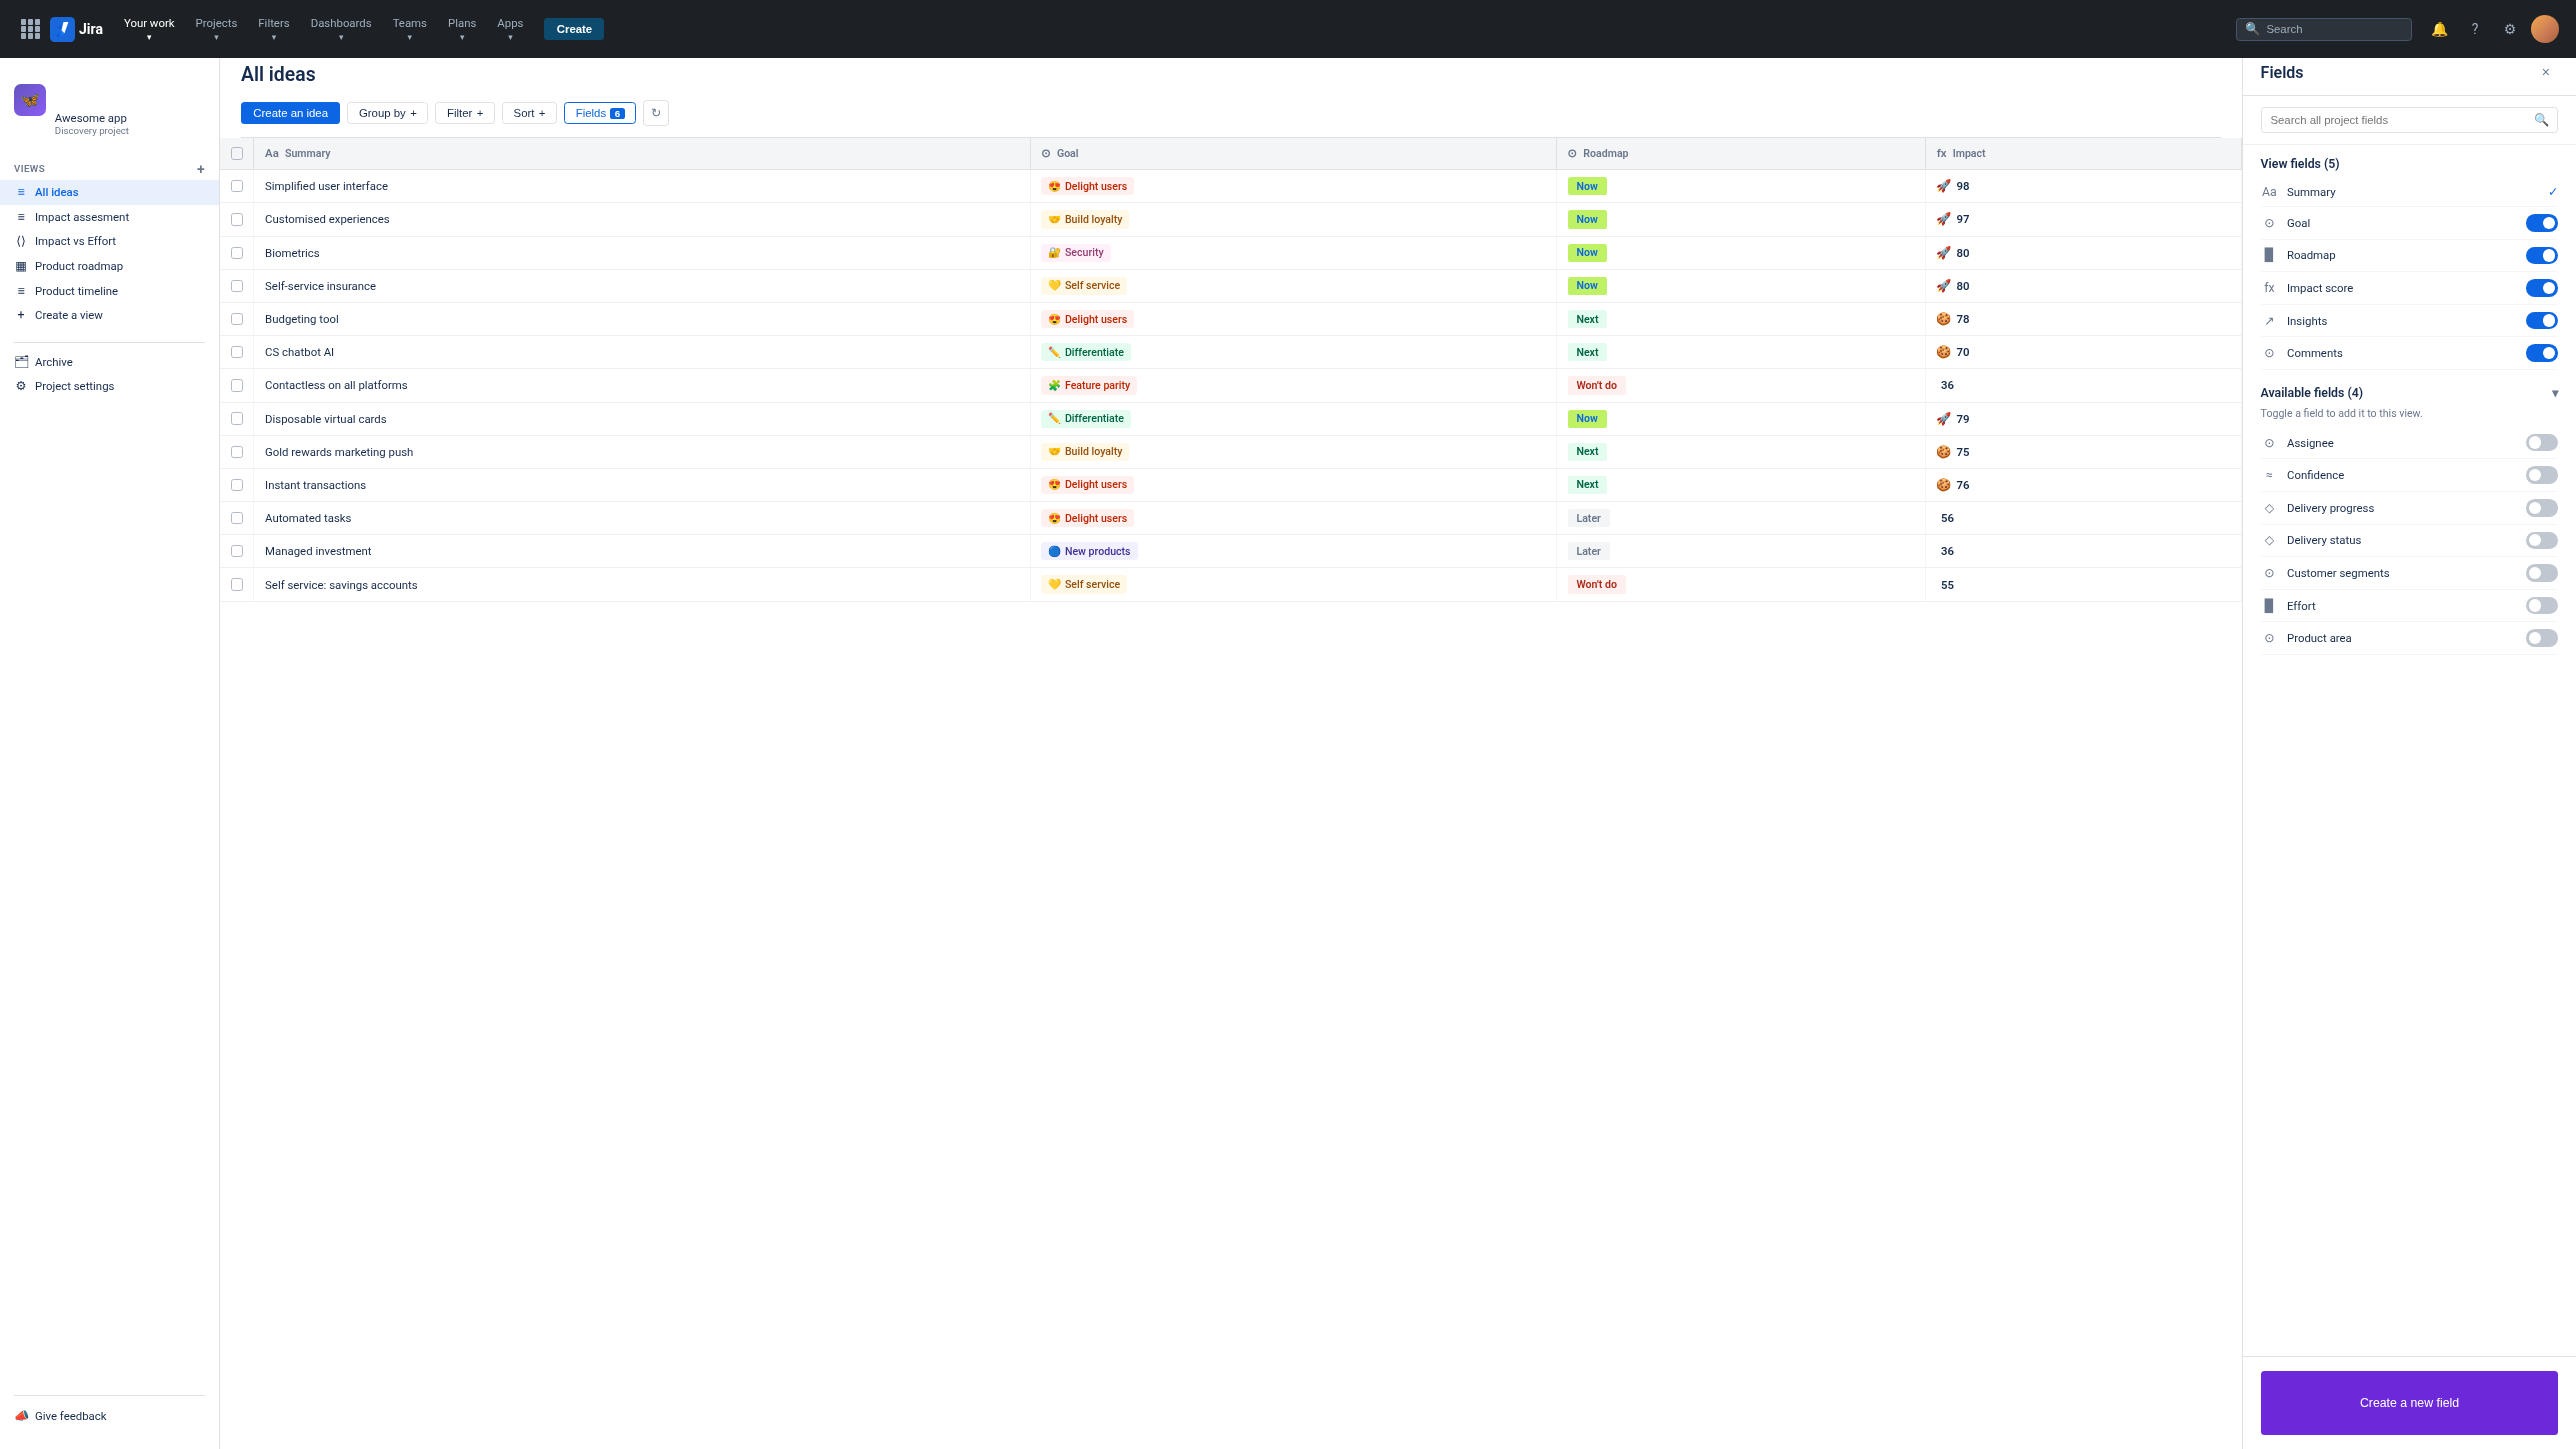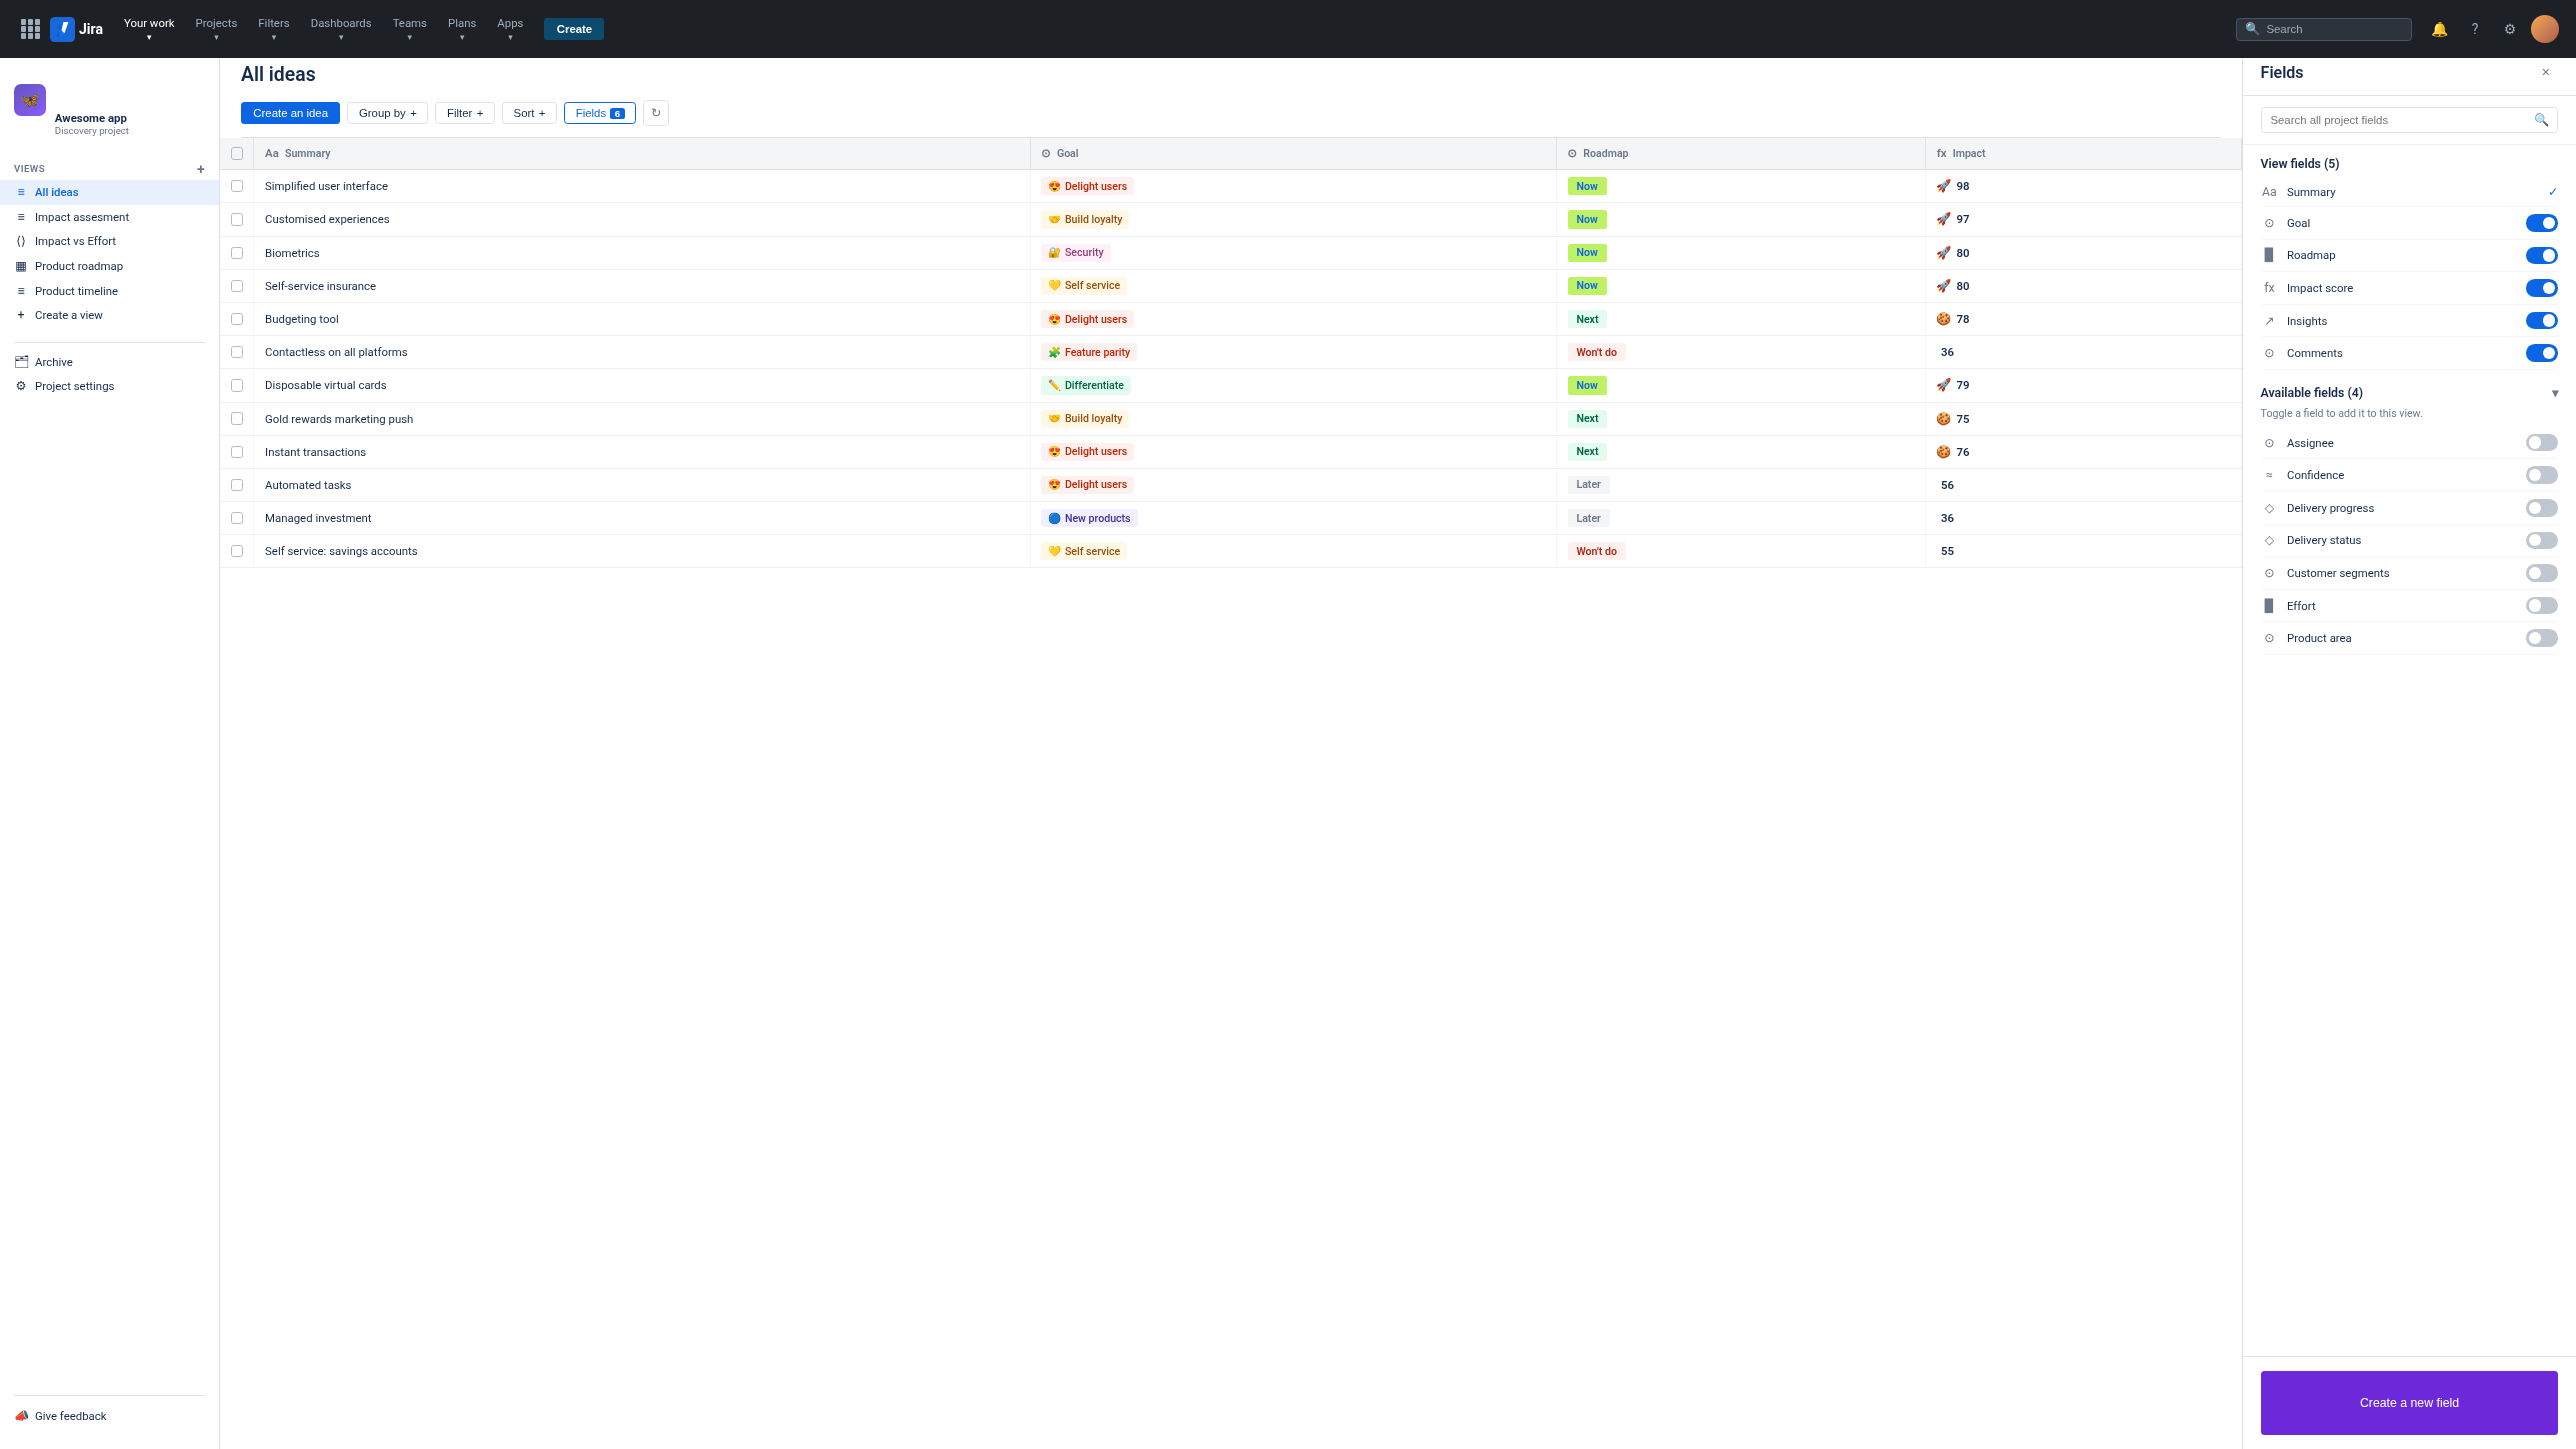--- a/index.html
+++ b/index.html
@@ -28,21 +28,21 @@
     .avatar-img { width: 100%; height: 100%; object-fit: cover; background: linear-gradient(135deg, #f5a623 0%, #d4856a 100%); }
 
     
     .main-layout { display: flex; padding-top: 42px; height: 100vh; }
 
     
     .sidebar { width: 220px; background: #fff; border-right: 0.9px solid #e0e0e0; display: flex; flex-direction: column; flex-shrink: 0; overflow-y: auto; padding: 14px 0; }
     .sidebar-project { display: flex; align-items: center; gap: 8.8px; padding: 7px 14px 14px; }
     .project-icon { width: 32px; height: 32px; border-radius: 7px; background: linear-gradient(135deg, #6554c0, #8b5cf6); display: flex; align-items: center; justify-content: center; font-size: 16px; }
     .project-info { display: flex; flex-direction: column; }
-    .project-name { font-weight: 700; font-size: 11.4px; color: #172b4d; margin-top: 48px; }
+    .project-name { font-weight: 400; font-size: 11.4px; color: #172b4d; margin-top: 48px; }
     .project-type { font-size: 9.7px; color: #6b778c; }
     .sidebar-section { padding: 7px 0; }
     .sidebar-section-label { font-size: 9.7px; font-weight: 600; color: #6b778c; padding: 3.5px 14px; text-transform: uppercase; letter-spacing: 0.4px; display: flex; align-items: center; justify-content: space-between; }
     .sidebar-section-label .plus-btn { cursor: pointer; font-size: 14px; color: #6b778c; }
     .sidebar-item { display: flex; align-items: center; gap: 7px; padding: 5.3px 14px; cursor: pointer; color: #172b4d; font-size: 11.4px; border-radius: 0; }
     .sidebar-item.active { background: #e8f0fe; color: #0c66e4; font-weight: 500; }
     .sidebar-item-icon { width: 14px; text-align: center; font-size: 12.3px; }
     .sidebar-divider { border: none; border-top: 0.9px solid #e0e0e0; margin: 7px 14px; }
     .sidebar-bottom { margin-top: auto; padding: 7px 0; }
 
@@ -406,20 +406,41 @@
       <span class="impact-cell">
         <span class="impact-rocket">🍪</span>
         <span>78</span>
       </span>
     </td>
   </tr>
             <tr>
     <td>
                 <div class="checkbox"></div>
               </td>
+    <td style="cursor:pointer;">CS chatbot AI</td>
+    <td>
+      <span class="goal-tag goal-differentiate">
+        <span>✏️</span>
+        <span>Differentiate</span>
+      </span>
+    </td>
+    <td>
+      <span class="roadmap-badge roadmap-next">Next</span>
+    </td>
+    <td>
+      <span class="impact-cell">
+        <span class="impact-rocket">🍪</span>
+        <span>70</span>
+      </span>
+    </td>
+  </tr>
+            <tr>
+    <td>
+                <div class="checkbox"></div>
+              </td>
     <td style="cursor:pointer;">Contactless on all platforms</td>
     <td>
       <span class="goal-tag goal-feature">
         <span>🧩</span>
         <span>Feature parity</span>
       </span>
     </td>
     <td>
       <span class="roadmap-badge roadmap-wontdo">Won't do</span>
     </td>

